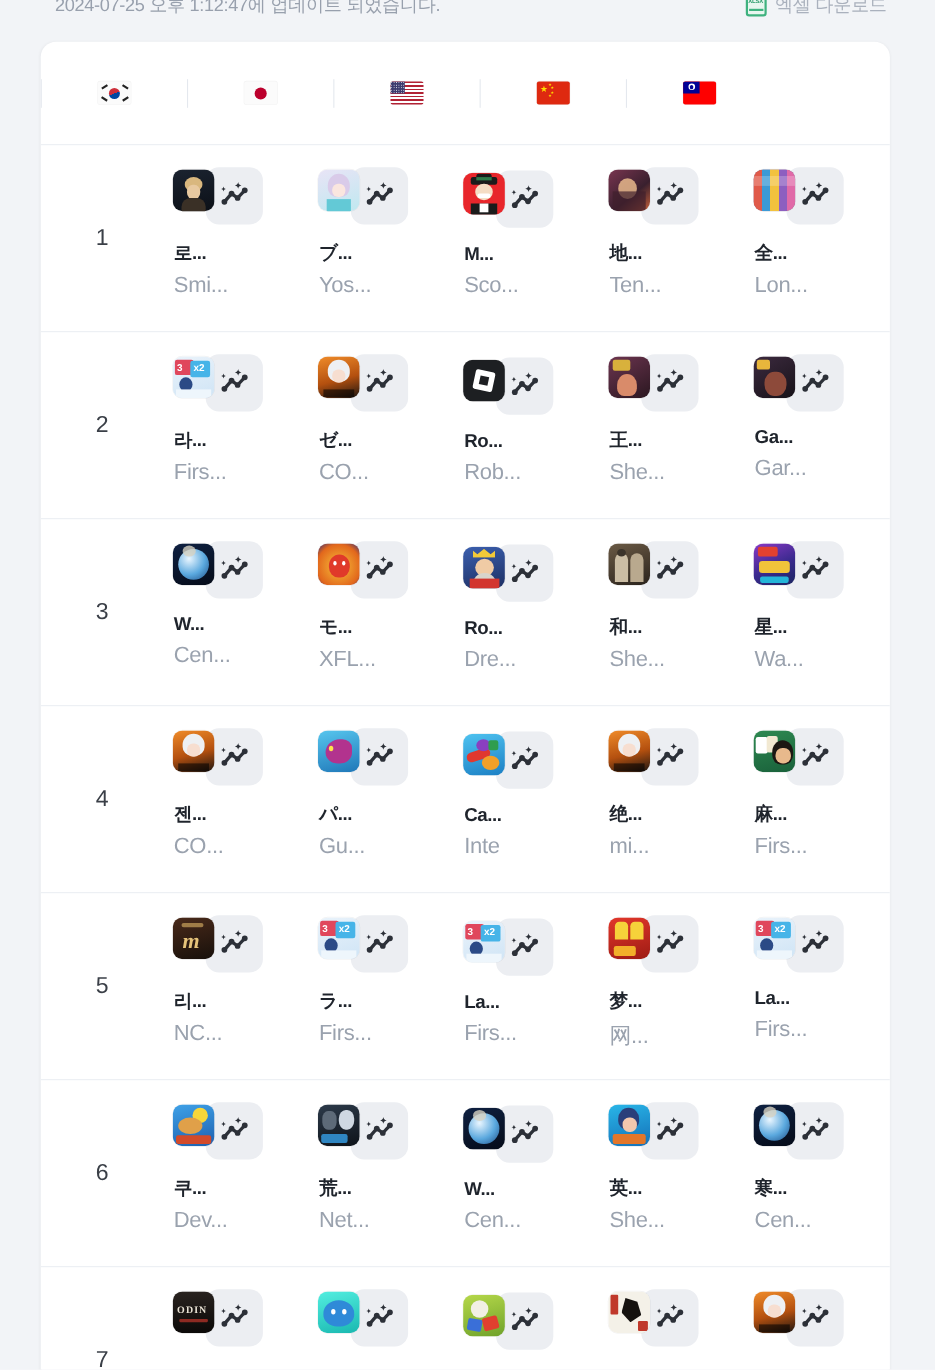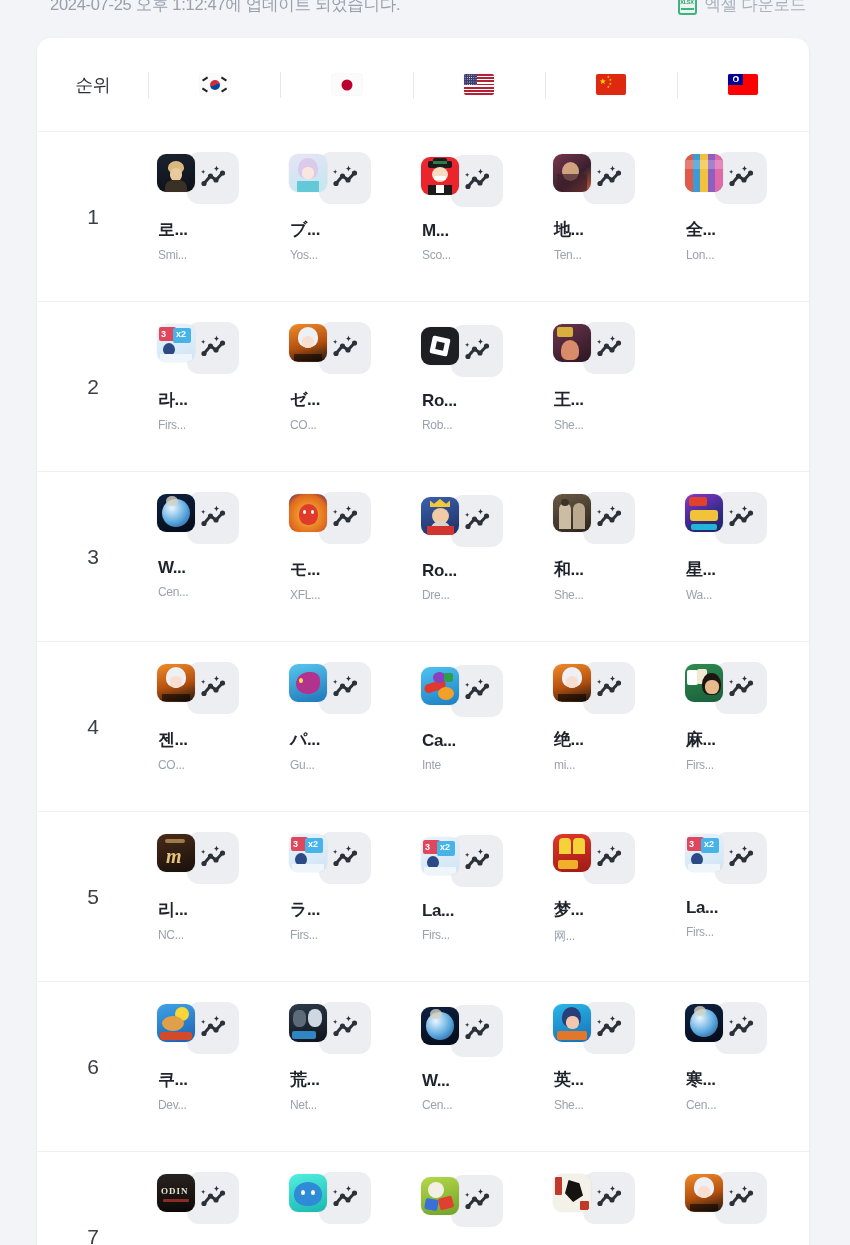--- a/index.html
+++ b/index.html
@@ -259,21 +259,21 @@
   .app-name {
     margin: 14px 0 0 9px;
     font-size: 17px;
     font-weight: 700;
     color: #1f242c;
     letter-spacing: -0.4px;
     white-space: nowrap;
   }
   .app-pub {
     margin: 7px 0 0 9px;
-    font-size: 12px;
+    font-size: 20px;
     color: #9aa2ae;
     letter-spacing: -0.3px;
     white-space: nowrap;
   }
 
   
   .art { width: 100%; height: 100%; position: relative; }
 </style>
 </head>
 <body>
@@ -284,23 +284,20 @@
     <div class="update-text">2024-07-25 오후 1:12:47에 업데이트 되었습니다.</div>
     <div class="excel-dl">
       <span class="xlsx-icon"></span>
       <span class="excel-label">엑셀 다운로드</span>
     </div>
   </div>
 
   <div class="card">
 
     <div class="thead">
-      <div class="th th-rank">
-        <span class="rank-label">순위</span>
-      </div>
 
       <div class="th-sep"></div>
       <div class="th th-country">
         <span class="flag flag-kr">
           <span class="circ"></span>
           <span class="bar b1"></span>
             <span class="bar b2"></span>
           <span class="bar b3"></span>
             <span class="bar b4"></span>
         </span>
@@ -559,20 +556,43 @@
               <div class="app-icon">
                 <div class="art" style="background:#4a2b3a;background:linear-gradient(150deg,#6d3550,#2a1720);">
                   <div style="position:absolute;left:4px;top:3px;width:16px;height:10px;background:#d8b13c;border-radius:2px"></div>
                   <div style="position:absolute;left:8px;top:16px;width:18px;height:20px;border-radius:50% 50% 35% 35%;background:#d98b6a"></div>
                 </div>
               </div>
             </div>
             <div class="app-name">王...</div>
             <div class="app-pub">She...</div>
           </div>
+          <div class="cell nudge-4">
+            <div class="app-icons">
+              <div class="chart-btn">
+                <svg width="30" height="30" viewBox="0 0 30 30" aria-hidden="true">
+                  <path d="M6 20.5 L12.5 13 L18 17 L24.5 10" fill="none" stroke="#2c3038" stroke-width="3" stroke-linecap="round" stroke-linejoin="round"></path>
+                  <circle cx="6" cy="20.5" r="2.6" fill="#2c3038"></circle>
+                  <circle cx="12.5" cy="13" r="2.6" fill="#2c3038"></circle>
+                  <circle cx="18" cy="17" r="2.6" fill="#2c3038"></circle>
+                  <circle cx="24.5" cy="10" r="2.6" fill="#2c3038"></circle>
+                  <path d="M5.2 6.5 c0.35 1.6 0.75 2 2.3 2.35 c-1.55 0.35 -1.95 0.75 -2.3 2.35 c-0.35 -1.6 -0.75 -2 -2.3 -2.35 c1.55 -0.35 1.95 -0.75 2.3 -2.35 z" fill="#2c3038"></path>
+                  <path d="M18.5 2.5 c0.45 2.1 0.95 2.6 3 3.05 c-2.05 0.45 -2.55 0.95 -3 3.05 c-0.45 -2.1 -0.95 -2.6 -3 -3.05 c2.05 -0.45 2.55 -0.95 3 -3.05 z" fill="#2c3038"></path>
+                </svg>
+              </div>
+              <div class="app-icon">
+                <div class="art" style="background:#2b2330;background:linear-gradient(150deg,#3c2a3f,#171218);">
+                  <div style="position:absolute;left:3px;top:3px;width:12px;height:9px;background:#e8b63c;border-radius:2px"></div>
+                  <div style="position:absolute;left:10px;top:14px;width:20px;height:22px;border-radius:45%;background:#8d4a3a"></div>
+                </div>
+              </div>
+            </div>
+            <div class="app-name">Ga...</div>
+            <div class="app-pub">Gar...</div>
+          </div>
         </div>
         <div class="row">
           <div class="cell-rank">3</div>
           <div class="cell nudge-0">
             <div class="app-icons">
               <div class="chart-btn">
                 <svg width="30" height="30" viewBox="0 0 30 30" aria-hidden="true">
                   <path d="M6 20.5 L12.5 13 L18 17 L24.5 10" fill="none" stroke="#2c3038" stroke-width="3" stroke-linecap="round" stroke-linejoin="round"></path>
                   <circle cx="6" cy="20.5" r="2.6" fill="#2c3038"></circle>
                   <circle cx="12.5" cy="13" r="2.6" fill="#2c3038"></circle>

